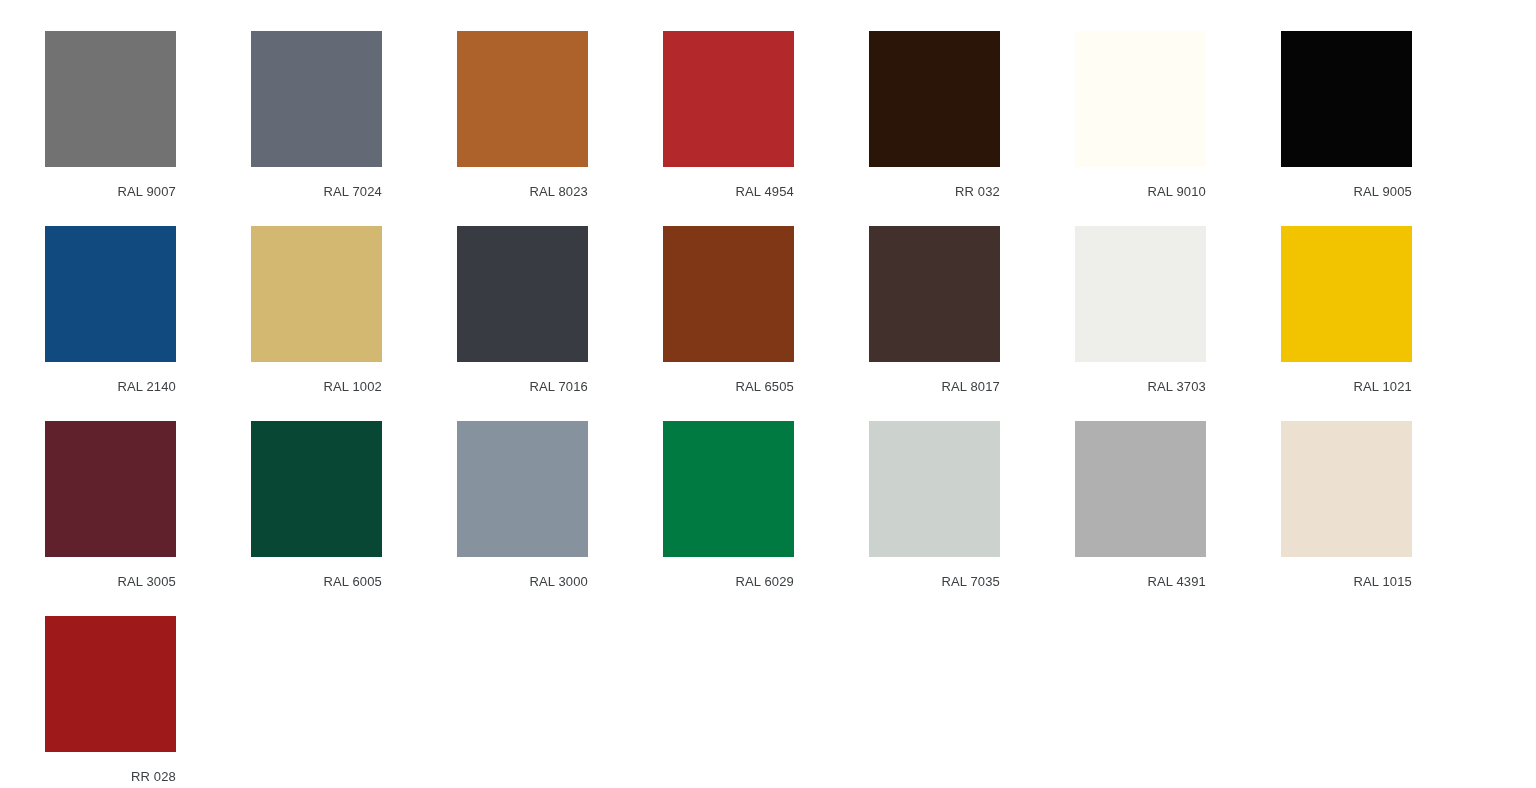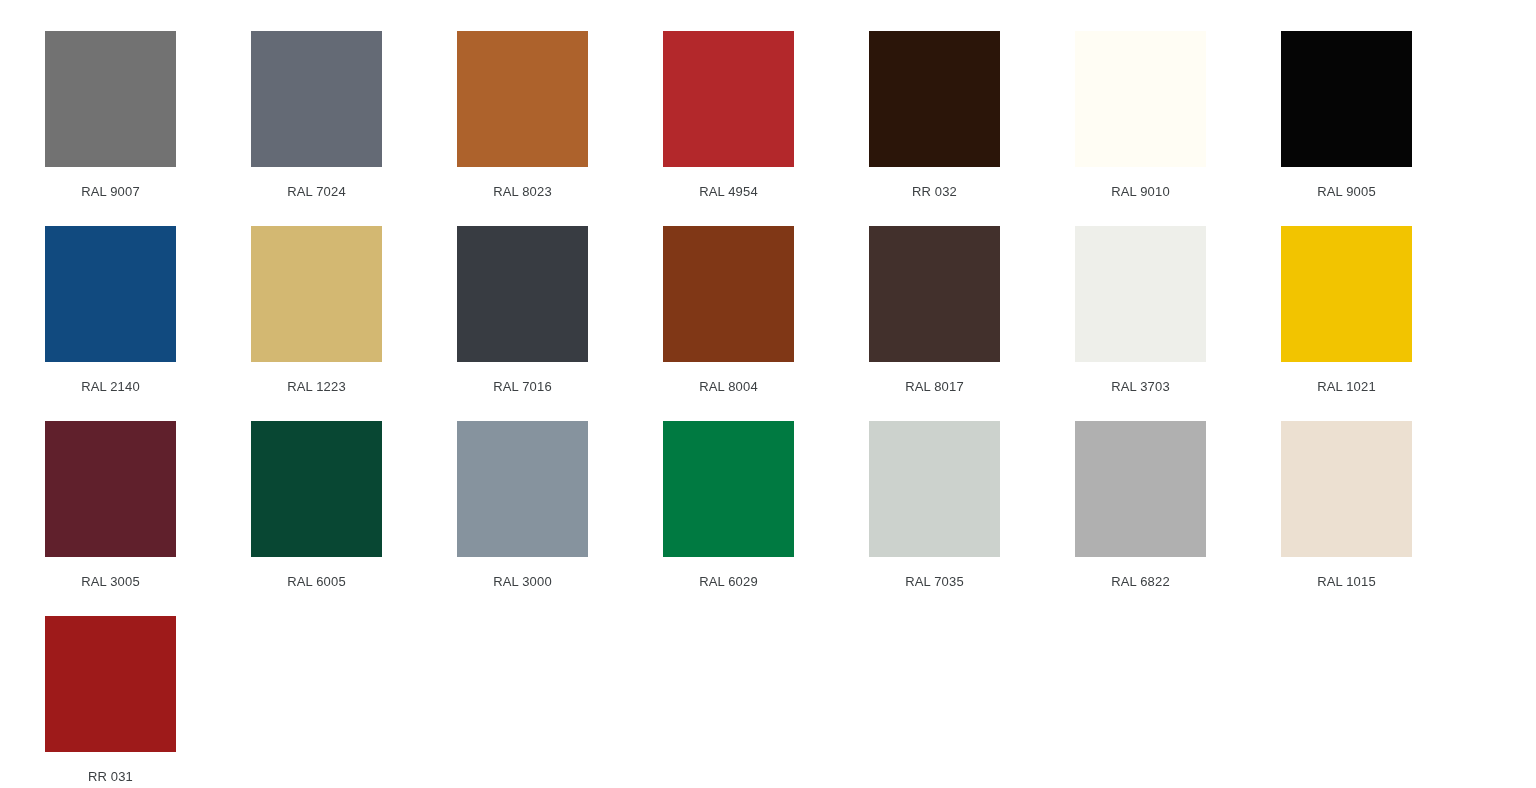--- a/index.html
+++ b/index.html
@@ -38,21 +38,21 @@
 
   .swatch-chip {
     width: 131px;
     height: 136px;
     display: block;
     box-sizing: border-box;
   }
 
   .swatch-label {
     width: 131px;
-    text-align: center;
+    text-align: right;
     font-size: 13px;
     line-height: 16px;
     letter-spacing: 0.15px;
     color: #3c4043;
     margin-top: 17px;
     white-space: nowrap;
     font-family: "Liberation Sans", sans-serif;
   }
 </style>
 </head>
@@ -86,29 +86,29 @@
     <div class="swatch-cell">
       <div class="swatch-chip" style="background-color: rgb(5, 5, 5);"></div>
       <div class="swatch-label">RAL 9005</div>
     </div>
     <div class="swatch-cell">
       <div class="swatch-chip" style="background-color: rgb(17, 74, 127);"></div>
       <div class="swatch-label">RAL 2140</div>
     </div>
     <div class="swatch-cell">
       <div class="swatch-chip" style="background-color: rgb(211, 184, 114);"></div>
-      <div class="swatch-label">RAL 1223</div>
+      <div class="swatch-label">RAL 1002</div>
     </div>
     <div class="swatch-cell">
       <div class="swatch-chip" style="background-color: rgb(56, 60, 66);"></div>
       <div class="swatch-label">RAL 7016</div>
     </div>
     <div class="swatch-cell">
       <div class="swatch-chip" style="background-color: rgb(128, 55, 22);"></div>
-      <div class="swatch-label">RAL 8004</div>
+      <div class="swatch-label">RAL 6505</div>
     </div>
     <div class="swatch-cell">
       <div class="swatch-chip" style="background-color: rgb(66, 48, 44);"></div>
       <div class="swatch-label">RAL 8017</div>
     </div>
     <div class="swatch-cell">
       <div class="swatch-chip" style="background-color: rgb(238, 239, 234);"></div>
       <div class="swatch-label">RAL 3703</div>
     </div>
     <div class="swatch-cell">
@@ -130,23 +130,23 @@
     <div class="swatch-cell">
       <div class="swatch-chip" style="background-color: rgb(0, 122, 65);"></div>
       <div class="swatch-label">RAL 6029</div>
     </div>
     <div class="swatch-cell">
       <div class="swatch-chip" style="background-color: rgb(204, 210, 205);"></div>
       <div class="swatch-label">RAL 7035</div>
     </div>
     <div class="swatch-cell">
       <div class="swatch-chip" style="background-color: rgb(176, 176, 176);"></div>
-      <div class="swatch-label">RAL 6822</div>
+      <div class="swatch-label">RAL 4391</div>
     </div>
     <div class="swatch-cell">
       <div class="swatch-chip" style="background-color: rgb(236, 224, 209);"></div>
       <div class="swatch-label">RAL 1015</div>
     </div>
     <div class="swatch-cell">
       <div class="swatch-chip" style="background-color: rgb(158, 26, 26);"></div>
-      <div class="swatch-label">RR 031</div>
+      <div class="swatch-label">RR 028</div>
     </div>
   </main>
 
 </body></html>

